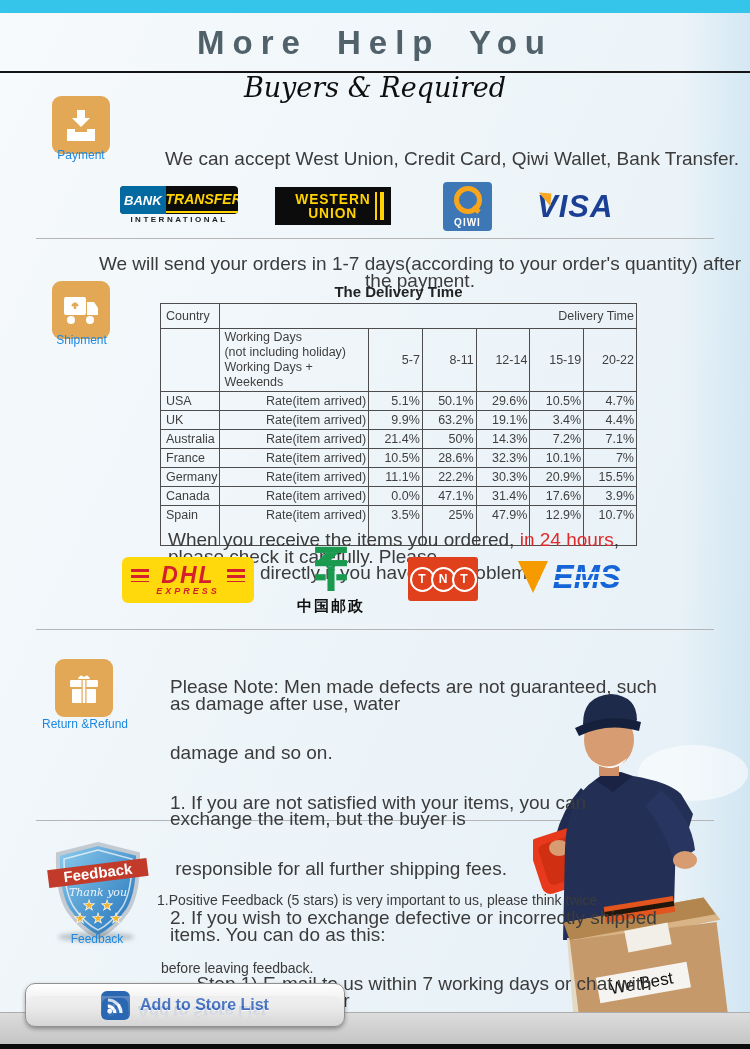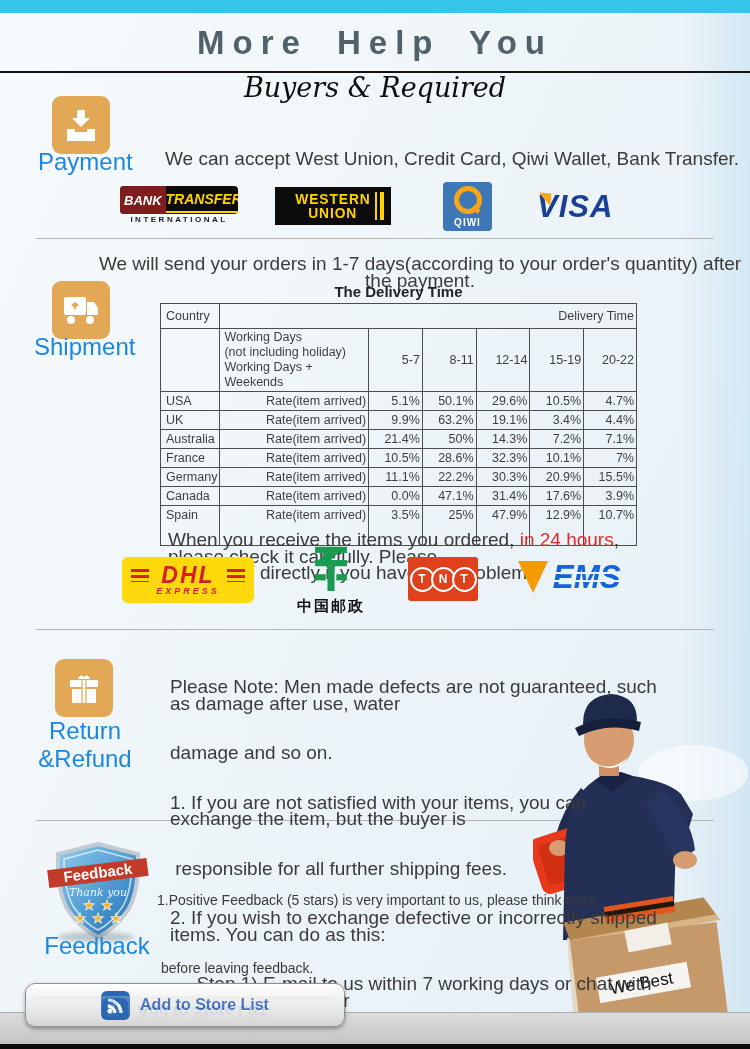--- a/index.html
+++ b/index.html
@@ -14,32 +14,32 @@
   .topbar{left:0;top:0;width:750px;height:13px;background:#35c5ea;z-index:4;}
   .page-title{left:0;top:24px;width:750px;text-align:center;font-size:33px;font-weight:bold;
         letter-spacing:8px;word-spacing:12px;color:#50616a;z-index:3;}
   .black-line{left:0;top:71px;width:750px;height:2px;background:#141414;z-index:1;}
   .subtitle{left:0;top:72px;width:750px;text-align:center;font-family:"DejaVu Serif",serif;
         font-style:italic;font-size:27px;color:#0e0e0e;z-index:3;}
 
   
   .sec-icon{width:58px;height:58px;border-radius:9px;background:#e2a855;display:flex;
         align-items:center;justify-content:center;z-index:3;}
-  .sec-label{color:#1b87e0;font-size:24px;z-index:3;}
+  .sec-label{color:#1b87e0;font-size:12px;z-index:3;}
 
   .body-text{font-size:19px;line-height:16.5px;color:#3b3b3b;z-index:3;}
   .pre{white-space:pre-wrap;}
   .red{color:#e02b2b;}
 
   .divider{height:1px;background:#b5b5b5;left:36px;width:678px;z-index:1;}
 
   
   .bt-logo{left:120px;top:186px;width:118px;z-index:3;text-align:center;}
   .bt-band{display:flex;height:28px;background:#0c0c0c;border-radius:4px;align-items:center;overflow:hidden;}
-  .bt-bank{background:#7f1d1d;color:#fff;font-weight:bold;font-style:italic;font-size:13px;
+  .bt-bank{background:#0369a1;color:#fff;font-weight:bold;font-style:italic;font-size:13px;
         padding:0 4px;height:100%;display:flex;align-items:center;}
   .bt-transfer{color:#ffd400;font-weight:bold;font-style:italic;font-size:14px;flex:1;
         border-bottom:2px solid #ffd400;line-height:24px;}
   .bt-intl{font-size:8px;font-weight:bold;letter-spacing:2.5px;color:#222;margin-top:1px;}
   .wu-logo{left:275px;top:187px;width:116px;height:38px;background:#0c0c0c;z-index:3;
         display:flex;flex-direction:column;justify-content:center;align-items:center;position:absolute;}
   .wu-logo span{color:#ffd200;font-weight:bold;font-size:15px;line-height:14px;letter-spacing:1px;
         transform:scaleX(.92);}
   .wu-bars{position:absolute;right:7px;top:5px;bottom:5px;width:4px;background:#ffd200;}
   .wu-bars2{position:absolute;right:14px;top:5px;bottom:5px;width:2px;background:#ffd200;}

